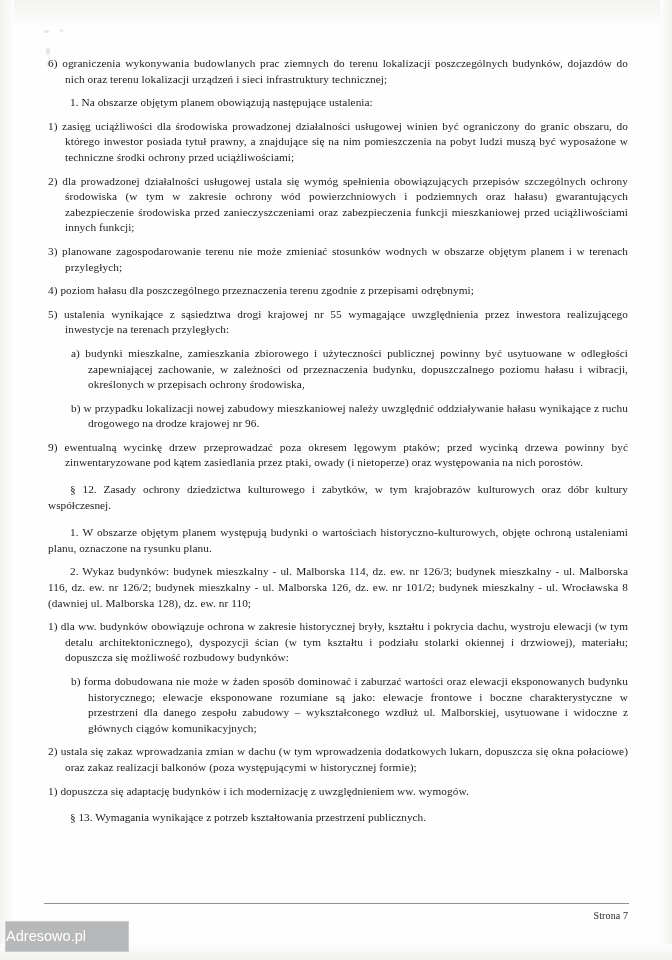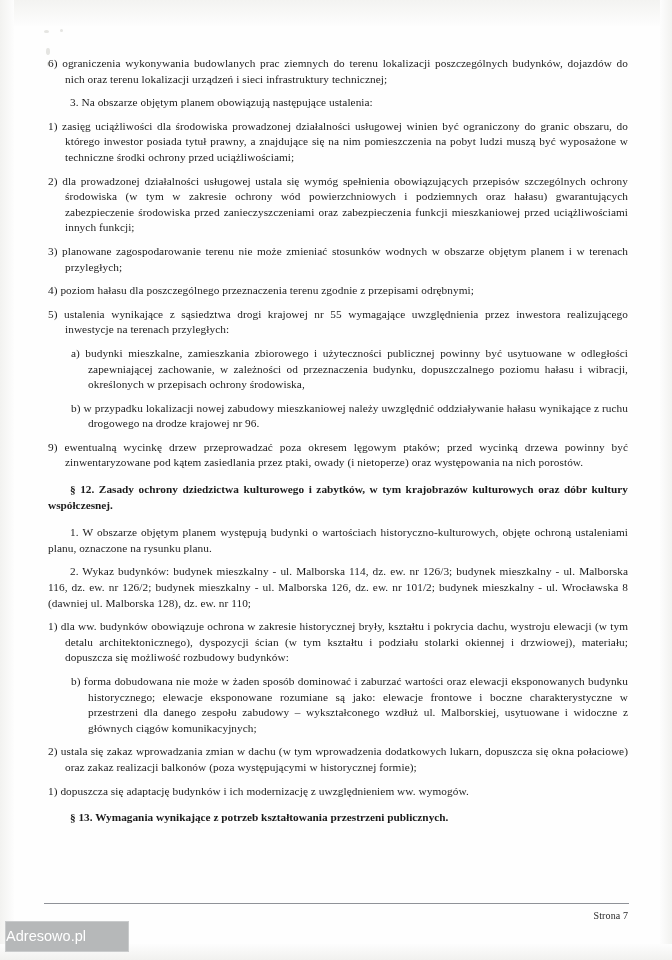--- a/index.html
+++ b/index.html
@@ -88,21 +88,21 @@
   
   .lvl2 {
     padding-left: 40px;
     text-indent: -17px;
   }
   
   .lvlp {
     text-indent: 22px;
   }
   .section-head {
-    font-weight: bold;
+    font-weight: normal;
     text-indent: 22px;
     font-size: 11.3px;
     line-height: 15.6px;
     text-align: justify;
     margin: 8px 0 8px 0;
   }
   .gap-before { margin-top: 11px; }
   .gap-after  { margin-bottom: 12px; }
 
   
@@ -155,21 +155,21 @@
   <div class="scan-edge-right"></div>
   <div class="scan-edge-bottom"></div>
 
   <div class="scan-speck" style="left:44px; top:30px; width:5px; height:3px;"></div>
   <div class="scan-speck" style="left:60px; top:29px; width:3px; height:3px;"></div>
   <div class="scan-speck" style="left:46px; top:48px; width:4px; height:7px; border-radius:40%;"></div>
   <div class="scan-speck" style="left:47px; top:62px; width:3px; height:4px;"></div>
 
   <div class="doc-body">
     <p class="para lvl1">6) ograniczenia wykonywania budowlanych prac ziemnych do terenu lokalizacji poszczególnych budynków, dojazdów do nich oraz terenu lokalizacji urządzeń i sieci infrastruktury technicznej;</p>
-    <p class="para lvlp">3. Na obszarze objętym planem obowiązują następujące ustalenia:</p>
+    <p class="para lvlp">1. Na obszarze objętym planem obowiązują następujące ustalenia:</p>
     <p class="para lvl1">1) zasięg uciążliwości dla środowiska prowadzonej działalności usługowej winien być ograniczony do granic obszaru, do którego inwestor posiada tytuł prawny, a znajdujące się na nim pomieszczenia na pobyt ludzi muszą być wyposażone w techniczne środki ochrony przed uciążliwościami;</p>
     <p class="para lvl1">2) dla prowadzonej działalności usługowej ustala się wymóg spełnienia obowiązujących przepisów szczególnych ochrony środowiska (w tym w zakresie ochrony wód powierzchniowych i podziemnych oraz hałasu) gwarantujących zabezpieczenie środowiska przed zanieczyszczeniami oraz zabezpieczenia funkcji mieszkaniowej przed uciążliwościami innych funkcji;</p>
     <p class="para lvl1">3) planowane zagospodarowanie terenu nie może zmieniać stosunków wodnych w obszarze objętym planem i w terenach przyległych;</p>
     <p class="para lvl1">4) poziom hałasu dla poszczególnego przeznaczenia terenu zgodnie z przepisami odrębnymi;</p>
     <p class="para lvl1">5) ustalenia wynikające z sąsiedztwa drogi krajowej nr 55 wymagające uwzględnienia przez inwestora realizującego inwestycje na terenach przyległych:</p>
     <p class="para lvl2">a) budynki mieszkalne, zamieszkania zbiorowego i użyteczności publicznej powinny być usytuowane w odległości zapewniającej zachowanie, w zależności od przeznaczenia budynku, dopuszczalnego poziomu hałasu i wibracji, określonych w przepisach ochrony środowiska,</p>
     <p class="para lvl2">b) w przypadku lokalizacji nowej zabudowy mieszkaniowej należy uwzględnić oddziaływanie hałasu wynikające z ruchu drogowego na drodze krajowej nr 96.</p>
     <p class="para lvl1">9) ewentualną wycinkę drzew przeprowadzać poza okresem lęgowym ptaków; przed wycinką drzewa powinny być zinwentaryzowane pod kątem zasiedlania przez ptaki, owady (i nietoperze) oraz występowania na nich porostów.</p>
     <p class="section-head gap-before gap-after">§ 12. Zasady ochrony dziedzictwa kulturowego i zabytków, w tym krajobrazów kulturowych oraz dóbr kultury współczesnej.</p>
     <p class="para lvlp">1. W obszarze objętym planem występują budynki o wartościach historyczno-kulturowych, objęte ochroną ustaleniami planu, oznaczone na rysunku planu.</p>

